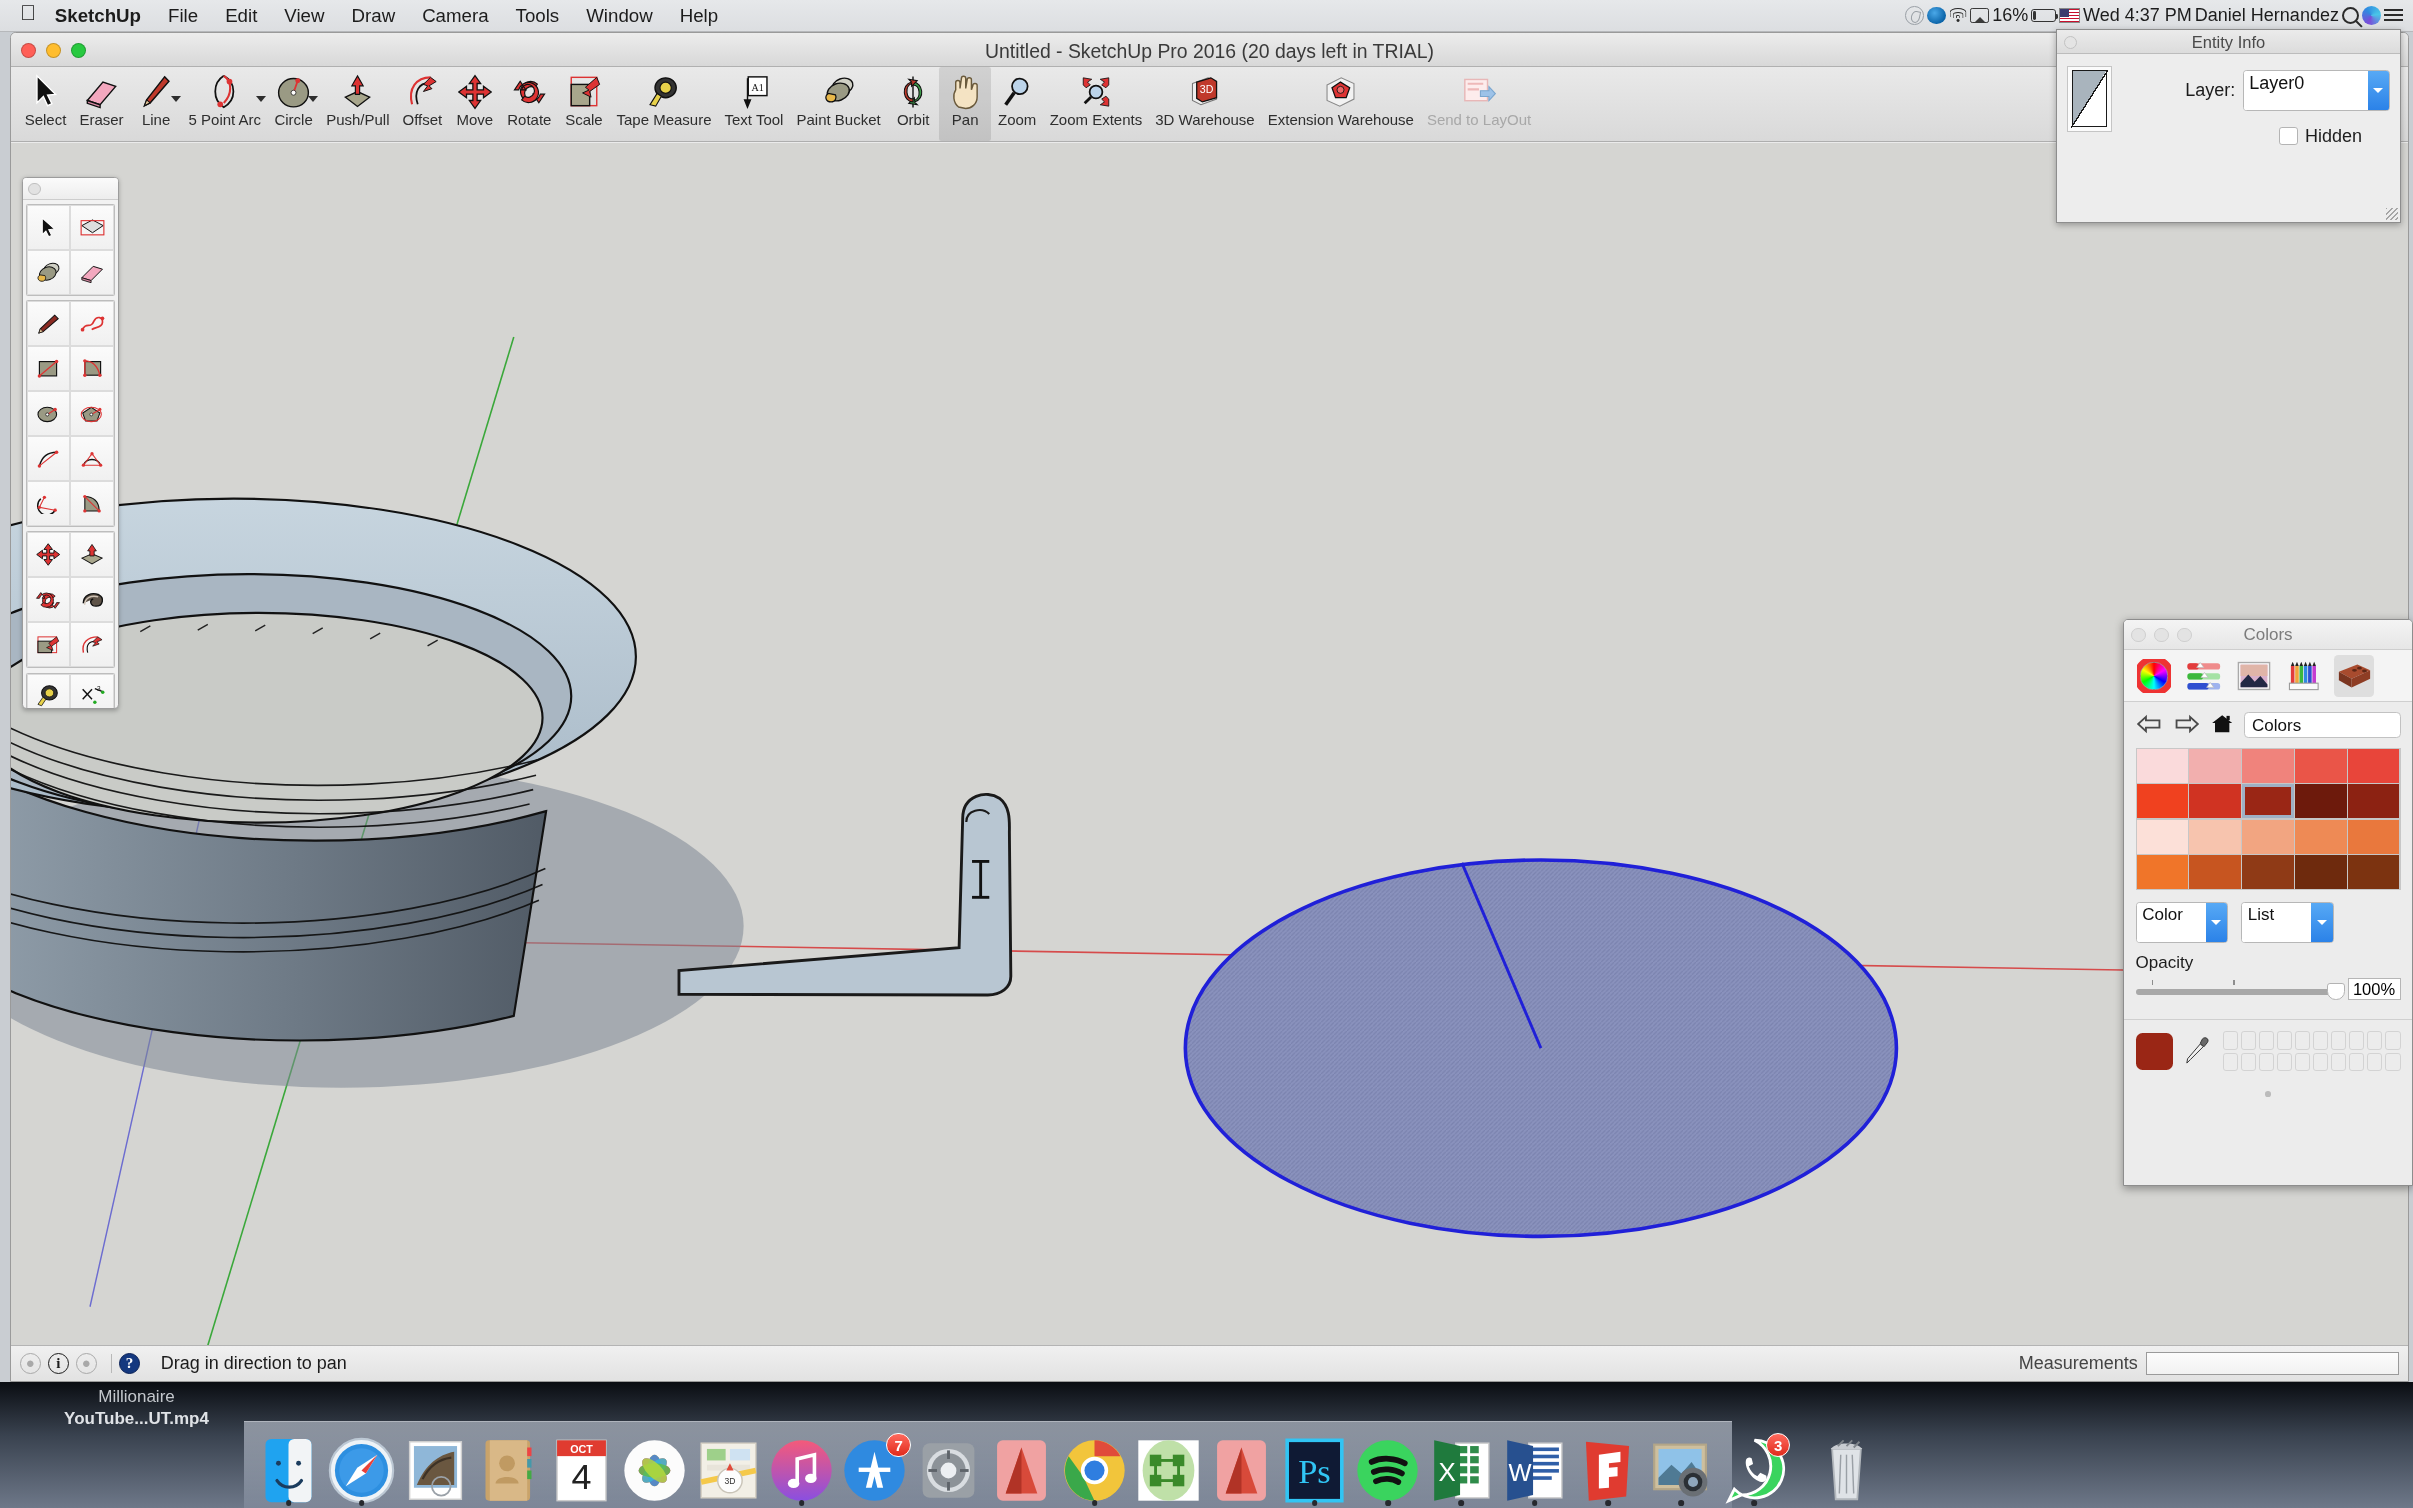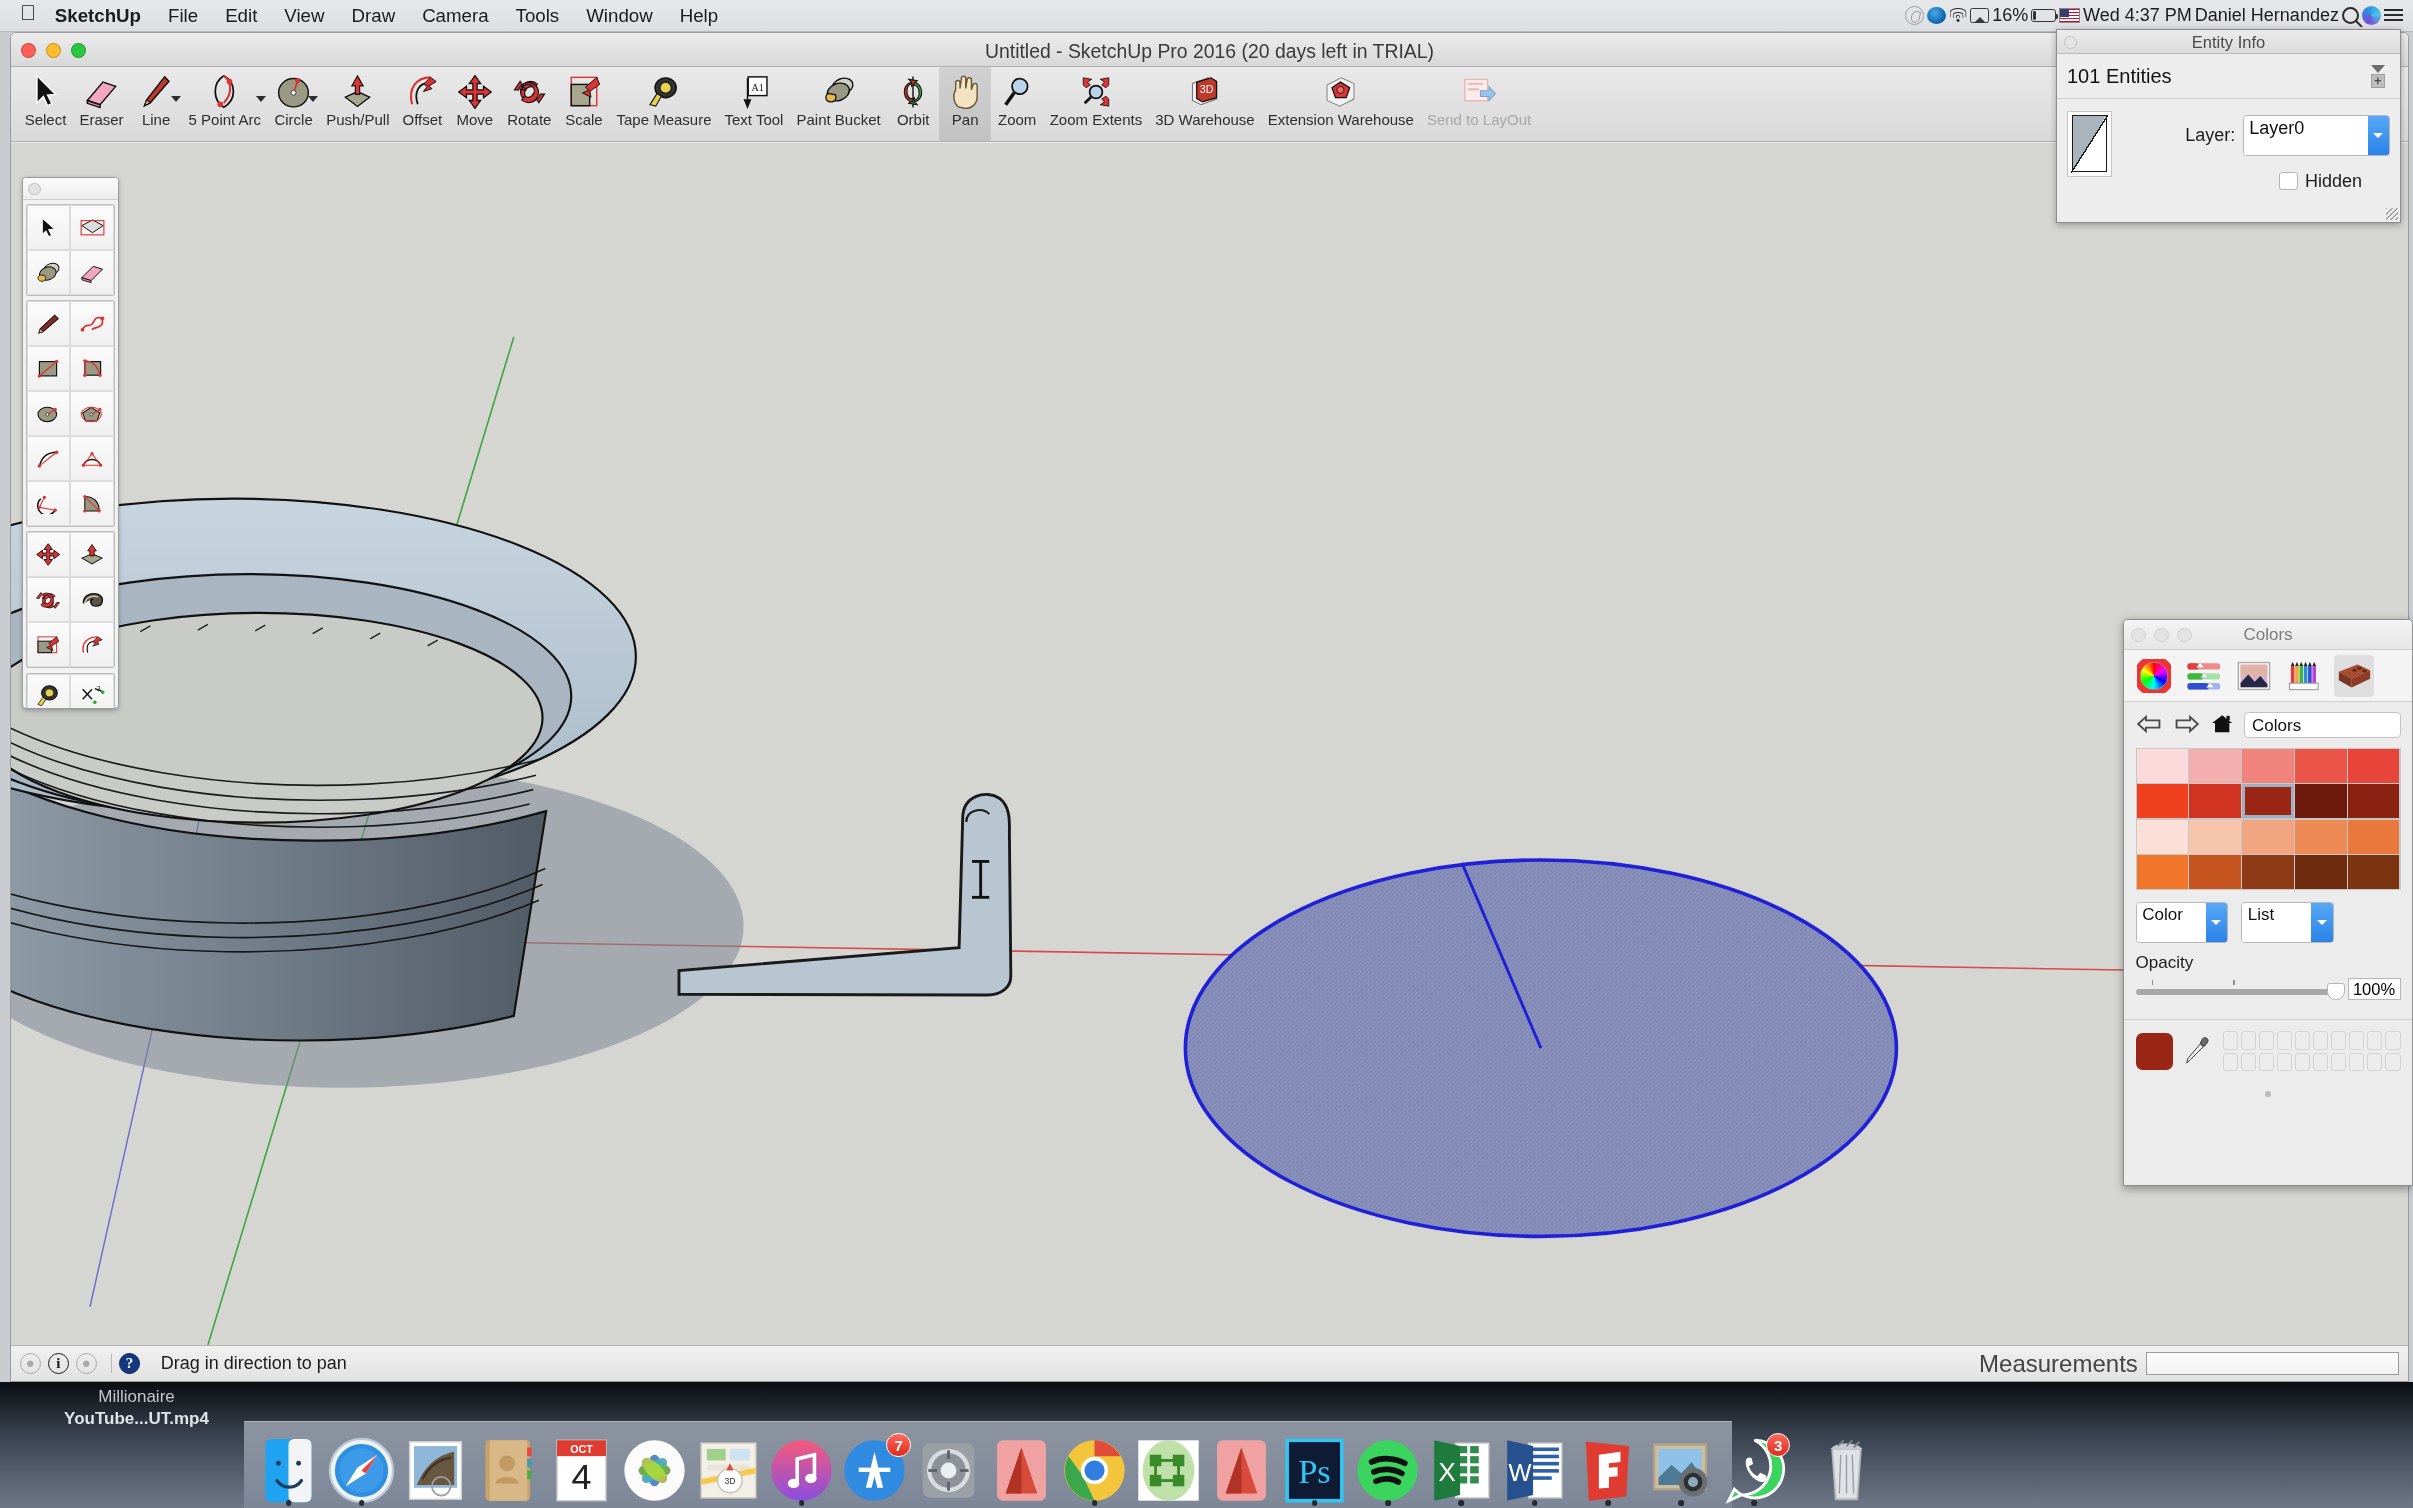--- a/index.html
+++ b/index.html
@@ -109,21 +109,21 @@
       background:linear-gradient(to bottom,#f0f0f0,#e2e2e2); border-top:0.7px solid #b4b4b4;
       display:flex; align-items:center; padding:0 8.6px; }
   .sb-ic { width:21.5px;height:21.5px;border-radius:50%;margin-right:6.5px;display:flex;align-items:center;justify-content:center;
            font-size:15px;font-weight:bold;font-family:"Liberation Serif",serif; }
   .sb-ic.g { border:1.8px solid #a9a9a9; color:#a9a9a9; }
   .sb-ic.b { border:1.8px solid #1c1c1c; color:#1c1c1c; }
   .sb-ic.q { background:#14387f; color:#fff; border:1.8px solid #0b2257;}
   .sb-div { width:0.7px; height:18.7px; background:#b8b8b8; margin:0 7.2px; }
   .sb-text { font-size:18px; color:#1c1c1c; margin-left:14px; }
   .sb-spacer { flex:1; }
-  .meas-lab { font-size:24px; color:#444; margin-right:8.6px;margin-left:29px; }
+  .meas-lab { font-size:18px; color:#444; margin-right:8.6px;margin-left:29px; }
   .meas-box { width:253px;height:23px; background:linear-gradient(to bottom,#fcfcfc,#f2f2f2);
               border:0.7px solid #9b9b9b; }
 
   
   .entity { position:absolute; left:2056px; top:29px; width:345px; height:194px;
             background:#ededed; border:0.7px solid #8d8d8d; z-index:40;
             box-shadow:0 2.2px 6.5px rgba(0,0,0,.3); }
   .entity .ehead { height:24.4px; background:linear-gradient(to bottom,#ebebeb,#dcdcdc);
             border-bottom:0.7px solid #bcbcbc; position:relative; }
   .entity .ehead .t { text-align:center; font-size:16.5px; color:#4a4a4a; line-height:24.4px; }
@@ -782,27 +782,20 @@
       <div class="meas-lab">Measurements</div>
       <div class="meas-box"></div>
     </div>
   </div>
 
   <div class="entity">
     <div class="ehead">
       <i></i>
       <div class="t">Entity Info</div>
     </div>
-    <div class="erow1">
-      <div class="ecount">101 Entities</div>
-      <div class="ebtn">
-        <span class="cv"></span>
-        <span class="pl">+</span>
-      </div>
-    </div>
     <div class="ebody">
       <div class="ethumb">
           <div class="in"></div>
         </div>
       <div class="efields">
         <div class="efrow">
           <span class="lbl">Layer:</span>
           <span class="combo">
             <span class="val">Layer0</span>
             <span class="arw"></span>

